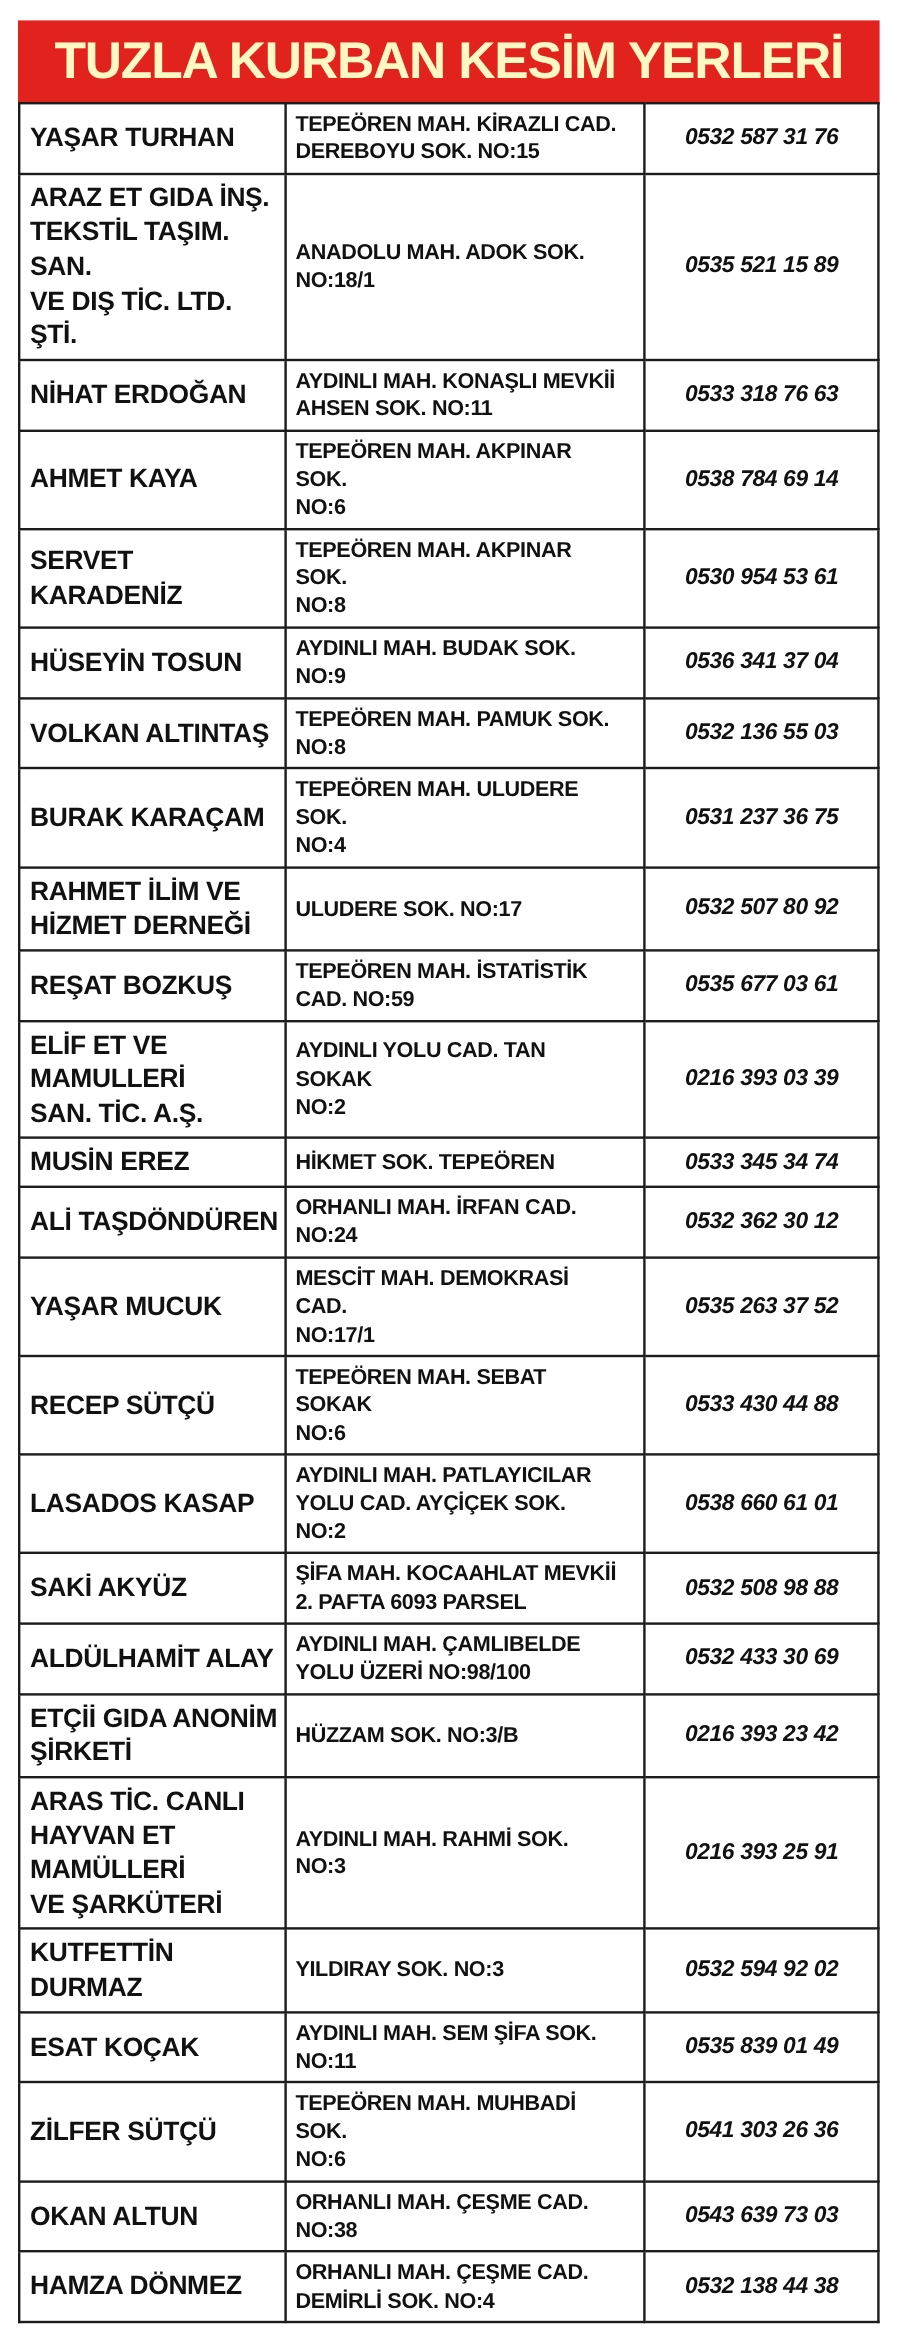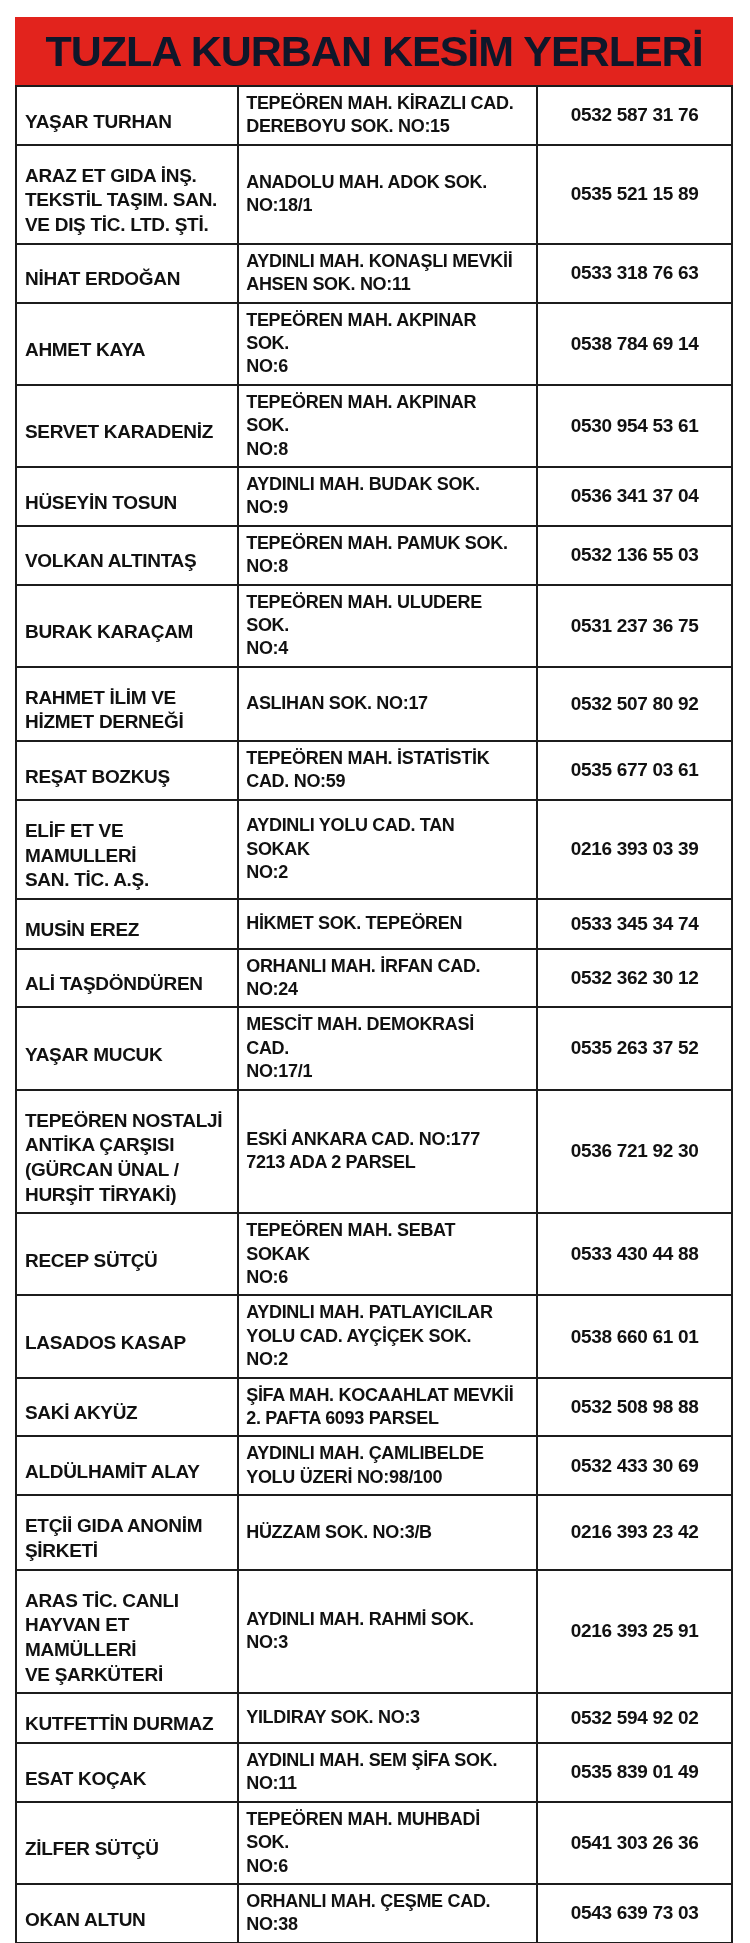--- a/index.html
+++ b/index.html
@@ -40,43 +40,44 @@
   table.listing td {
     border: 2px solid #1c1c1c;
     font-weight: bold;
     color: #111111;
     vertical-align: middle;
     white-space: pre-line;
     letter-spacing: -0.3px;
   }
   td.c-name {
     width: 31.2%;
-    font-size: 19px;
+    font-size: 22px;
     line-height: 1.3;
-    padding: 18px 4px 5px 8px;
+    padding: 5px 4px 5px 8px;
   }
   td.c-addr {
     width: 40.6%;
     font-size: 18px;
     line-height: 1.3;
     padding: 5px 20px 5px 7px;
   }
   td.c-phone {
     width: 28.2%;
     font-size: 19px;
     text-align: center;
     padding: 5px 2px;
     white-space: nowrap;
+    font-style: italic;
   }
 </style>
 </head>
 <body>
 
 <div class="sheet">
-  <div class="title-band" style="background: rgb(226, 35, 29); color: #0f172a;">TUZLA KURBAN KESİM YERLERİ</div>
+  <div class="title-band" style="background: rgb(226, 35, 29); color: #fef9c3;">TUZLA KURBAN KESİM YERLERİ</div>
 
   <table class="listing">
     <tbody>
   <tr>
     <td class="c-name">YAŞAR TURHAN</td>
     <td class="c-addr">TEPEÖREN MAH. KİRAZLI CAD.
 DEREBOYU SOK. NO:15</td>
     <td class="c-phone">0532 587 31 76</td>
   </tr>
 
@@ -127,21 +128,21 @@
   <tr>
     <td class="c-name">BURAK KARAÇAM</td>
     <td class="c-addr">TEPEÖREN MAH. ULUDERE SOK.
 NO:4</td>
     <td class="c-phone">0531 237 36 75</td>
   </tr>
 
   <tr>
     <td class="c-name">RAHMET İLİM VE
 HİZMET DERNEĞİ</td>
-    <td class="c-addr">ASLIHAN SOK. NO:17</td>
+    <td class="c-addr">ULUDERE SOK. NO:17</td>
     <td class="c-phone">0532 507 80 92</td>
   </tr>
 
 
 
   <tr>
     <td class="c-name">REŞAT BOZKUŞ</td>
     <td class="c-addr">TEPEÖREN MAH. İSTATİSTİK
 CAD. NO:59</td>
     <td class="c-phone">0535 677 03 61</td>
@@ -168,29 +169,20 @@
     <td class="c-phone">0532 362 30 12</td>
   </tr>
 
   <tr>
     <td class="c-name">YAŞAR MUCUK</td>
     <td class="c-addr">MESCİT MAH. DEMOKRASİ CAD.
 NO:17/1</td>
     <td class="c-phone">0535 263 37 52</td>
   </tr>
 
-  <tr>
-    <td class="c-name">TEPEÖREN NOSTALJİ
-ANTİKA ÇARŞISI
-(GÜRCAN ÜNAL /
-HURŞİT TİRYAKİ)</td>
-    <td class="c-addr">ESKİ ANKARA CAD. NO:177
-7213 ADA 2 PARSEL</td>
-    <td class="c-phone">0536 721 92 30</td>
-  </tr>
 
   <tr>
     <td class="c-name">RECEP SÜTÇÜ</td>
     <td class="c-addr">TEPEÖREN MAH. SEBAT SOKAK
 NO:6</td>
     <td class="c-phone">0533 430 44 88</td>
   </tr>
 
   <tr>
     <td class="c-name">LASADOS KASAP</td>

